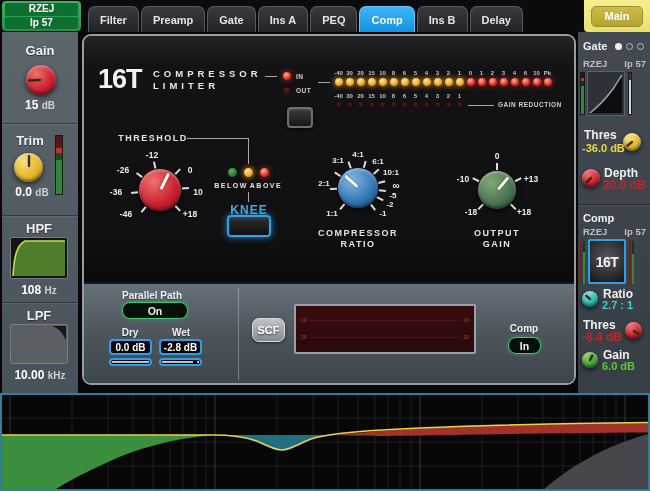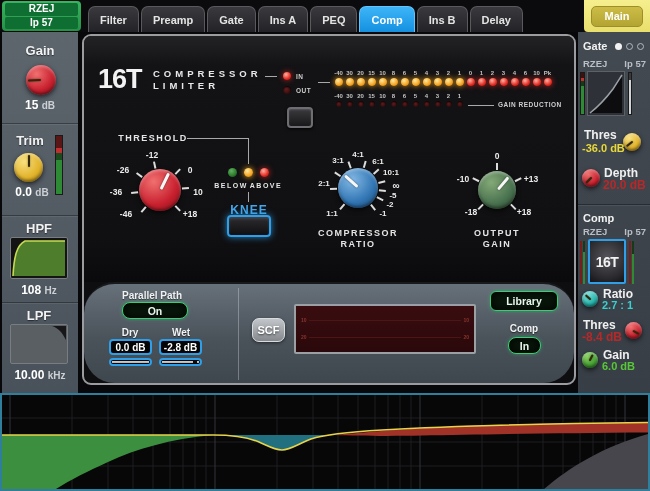--- a/index.html
+++ b/index.html
@@ -77,21 +77,21 @@
   .vline { background:#a8a8a8; width:1px; }
   .facebtn { background:linear-gradient(180deg,#3a3a3e,#18181a); border:2px solid #6e6e72; border-radius:4px;
              box-shadow:inset 0 1px 2px rgba(255,255,255,.15), 0 1px 3px #000; }
   .kneebtn { background:linear-gradient(180deg,#2c2c30,#101012); border:2px solid #2e9fe8; border-radius:4px;
              box-shadow:0 0 7px rgba(46,159,232,.8), inset 0 2px 3px rgba(255,255,255,.12); }
   .kneelbl { color:#45a7ea; font-size:12px; font-weight:bold; letter-spacing:1px; transform:translateX(-50%); }
   .facetxt { color:#e4e4e4; font-size:9px; font-weight:bold; letter-spacing:1.5px; transform:translateX(-50%); white-space:nowrap; }
 
   
   .lower { position:absolute; left:0; top:246px; width:490px; height:101px;
-           background:linear-gradient(180deg,#67717a,#4a525a 55%,#3f474e); border-top:2px solid #191a1c;border-radius:31px; }
+           background:linear-gradient(180deg,#67717a,#4a525a 55%,#3f474e); border-top:2px solid #191a1c; }
   .ltxt { color:#f0f2f4; font-size:10px; font-weight:bold; transform:translateX(-50%); white-space:nowrap;
           text-shadow:0 1px 1px rgba(0,0,0,.5); }
   .gbtn { background:#081509; border:1px solid #35d073; border-radius:8px; color:#e9f6ee; font-size:10.5px; font-weight:bold;
           display:flex; align-items:center; justify-content:center;
           box-shadow:0 0 4px rgba(53,208,115,.4), inset 0 0 8px rgba(0,0,0,.9); }
   .bluebox { background:#040404; border:2px solid #2e9fe8; border-radius:4px; color:#fff; font-size:10px; font-weight:bold;
              display:flex; align-items:center; justify-content:center; }
   .bslider { background:#060606; border:2px solid #2e9fe8; border-radius:4px; }
   .bfill { position:absolute; left:1px; top:1px; bottom:1px; background:linear-gradient(180deg,#eef1f3,#9aa3a9 50%,#cdd3d7); }
   .scfbtn { background:linear-gradient(180deg,#c2c6ca,#85898d); border:1px solid #d8dcdf; border-radius:7px;
@@ -485,21 +485,20 @@
 
       <div class="abs reddisp" style="left:210px;top:20px;width:182px;height:50px">
         <span class="dispmark" style="left:5px;top:12px">10</span>
         <span class="dispmark" style="right:5px;top:12px">10</span>
         <div class="displine" style="left:13px;right:13px;top:14px"></div>
         <span class="dispmark" style="left:5px;top:29px">20</span>
         <span class="dispmark" style="right:5px;top:29px">20</span>
         <div class="displine" style="left:13px;right:13px;top:31px"></div>
       </div>
 
-      <div class="abs gbtn" style="left:406px;top:7px;width:68px;height:20px;border-radius:6px">Library</div>
       <span class="abs ltxt" style="left:440px;top:39px">Comp</span>
       <div class="abs gbtn" style="left:424px;top:53px;width:33px;height:17px">In</div>
     </div>
   </div>
 
   <div class="abs rsidebar">
 
     <span class="abs rtitle" style="left:5px;top:8px">Gate</span>
     <span class="abs dot fill" style="left:37px;top:11px"></span>
     <span class="abs dot hollow" style="left:48px;top:11px"></span>

